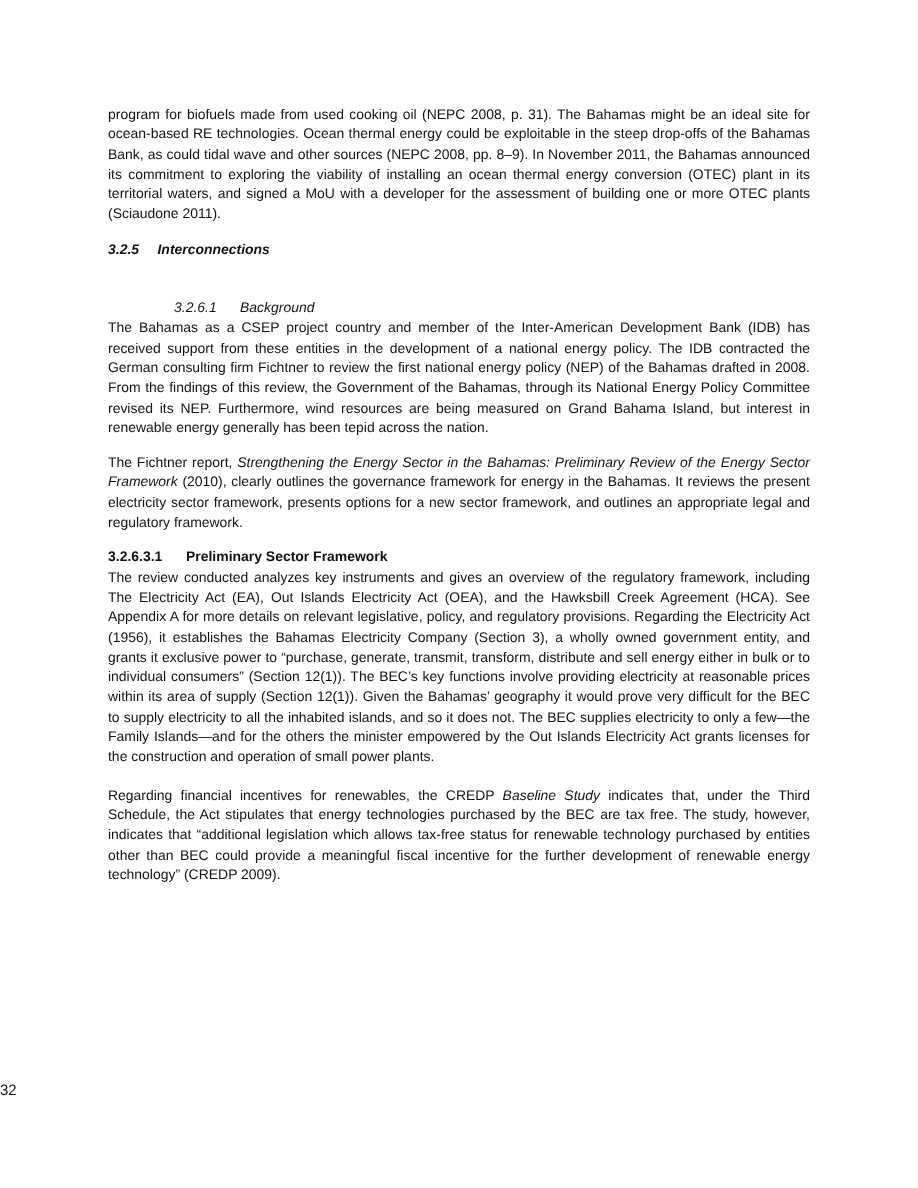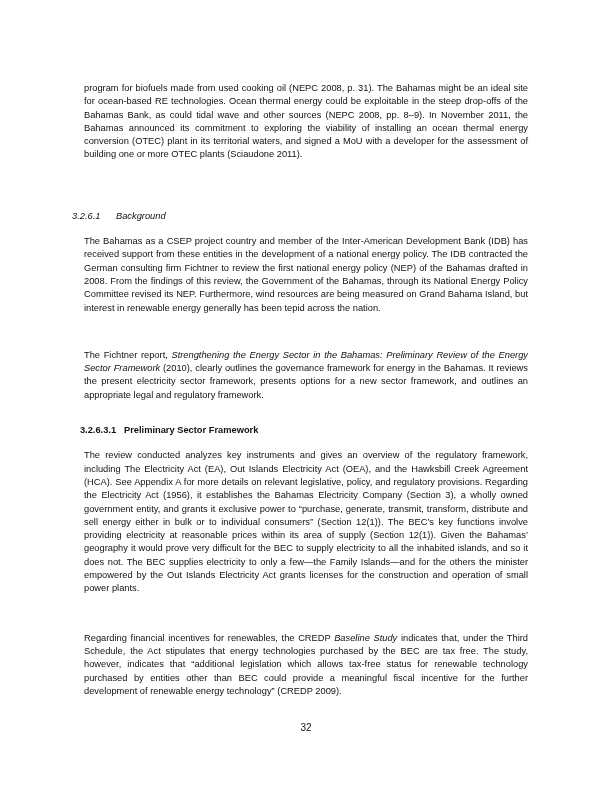--- a/index.html
+++ b/index.html
@@ -17,21 +17,21 @@
     }
     .page {
       position: absolute;
       left: 72px;
       top: 70px;
       width: 468px;
       font-size: 9.3px;
       line-height: 13.3px;
     }
     p {
-      margin: 12px;
+      margin: 0;
       text-align: justify;
       text-align-last: left;
     }
     .gap-s { height: 10px; }
     .gap-m { height: 12px; }
     .gap-l { height: 26px; }
     .h3 {
       font-weight: bold;
       font-style: italic;
       margin: 0;
@@ -40,49 +40,51 @@
       display: inline-block;
       width: 33px;
     }
     .h4 {
       font-style: italic;
       margin: 0;
     }
     .h4 .num {
       display: inline-block;
       width: 44px;
+      margin-left: 44px;
     }
     .h5 {
       font-weight: bold;
       margin: 0;
     }
     .h5 .num {
       display: inline-block;
       width: 52px;
-      text-align: center;
     }
     .page-number {
       position: absolute;
       left: 0;
       width: 612px;
       top: 722px;
-      text-align: center;
       font-size: 10px;
     }
     em { font-style: italic; }
   </style>
 </head>
 <body>
 
 <div class="page">
 
   <p>program for biofuels made from used cooking oil (NEPC 2008, p. 31). The Bahamas might be an ideal site for ocean-based RE technologies. Ocean thermal energy could be exploitable in the steep drop-offs of the Bahamas Bank, as could tidal wave and other sources (NEPC 2008, pp. 8–9). In November 2011, the Bahamas announced its commitment to exploring the viability of installing an ocean thermal energy conversion (OTEC) plant in its territorial waters, and signed a MoU with a developer for the assessment of building one or more OTEC plants (Sciaudone 2011).</p>
 
   <div class="gap-s"></div>
 
+  <div class="h3">
+    <span class="num">3.2.5</span><span>Interconnections</span>
+  </div>
 
   <div class="gap-l"></div>
 
   <div class="h4">
     <span class="num">3.2.6.1</span><span>Background</span>
   </div>
   <p>The Bahamas as a CSEP project country and member of the Inter-American Development Bank (IDB) has received support from these entities in the development of a national energy policy. The IDB contracted the German consulting firm Fichtner to review the first national energy policy (NEP) of the Bahamas drafted in 2008. From the findings of this review, the Government of the Bahamas, through its National Energy Policy Committee revised its NEP. Furthermore, wind resources are being measured on Grand Bahama Island, but interest in renewable energy generally has been tepid across the nation.</p>
 
   <div class="gap-s"></div>
 

